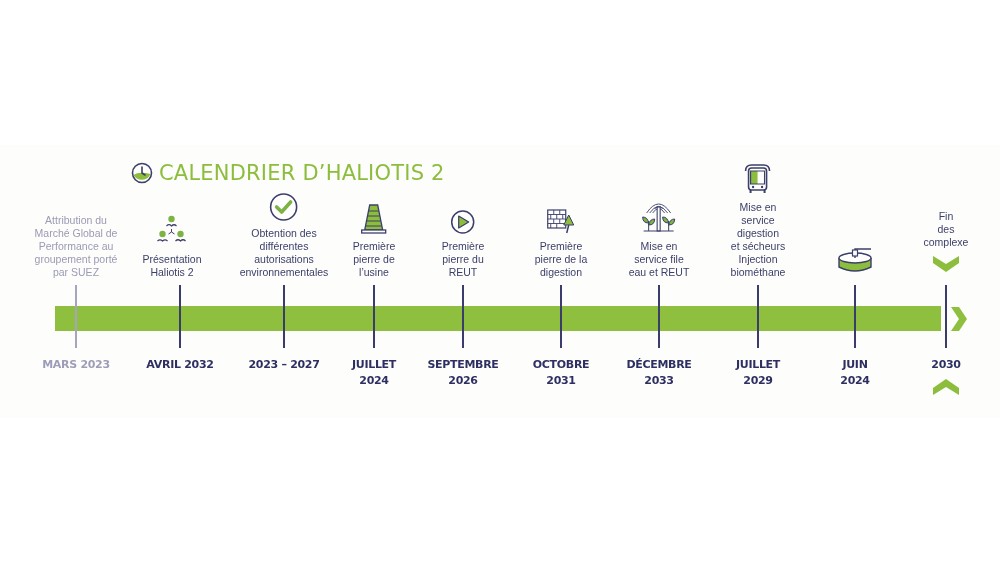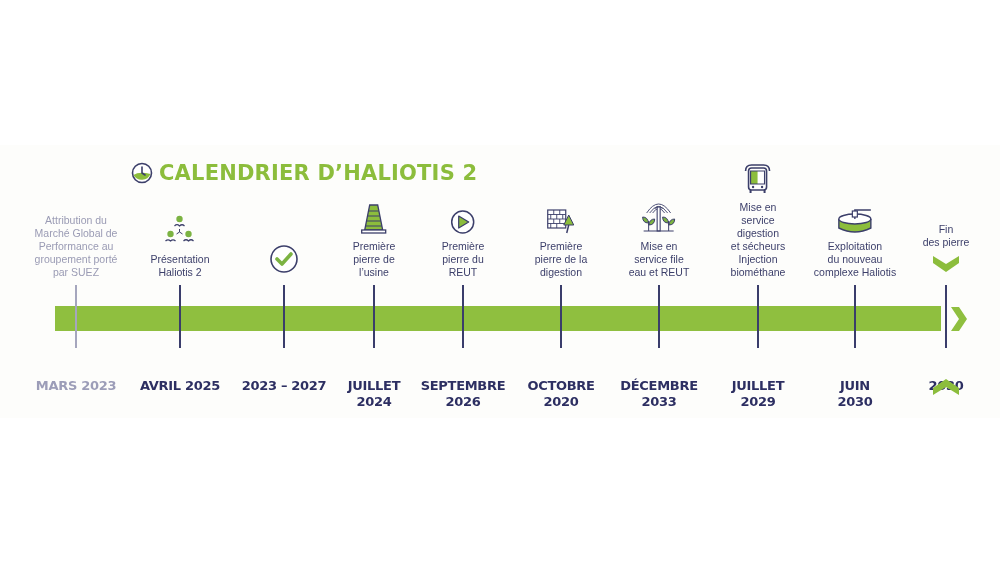--- a/index.html
+++ b/index.html
@@ -3,34 +3,34 @@
 <meta charset="utf-8">
 <style>
   * { box-sizing: border-box; margin: 0; padding: 0; }
   html, body { width: 1000px; height: 563px; background: #ffffff; overflow: hidden; }
   body { position: relative; font-family: "Liberation Sans", "DejaVu Sans", sans-serif; }
 
   .band { position: absolute; left: 0; top: 145px; width: 1000px; height: 273px; background: #fdfdfb; }
 
   .title { position: absolute; left: 131px; top: 161px; display: flex; align-items: center; gap: 6px; }
   .title-icon { width: 22px; height: 22px; display: block; }
-  .title-text { font-weight: 700; font-size: 21px; color: #8cbd3c; letter-spacing: 0.2px; font-family: "DejaVu Sans", sans-serif; }
+  .title-text { font-weight: 400; font-size: 21px; color: #8cbd3c; letter-spacing: 0.2px; font-family: "DejaVu Sans", sans-serif; }
 
   .bar { position: absolute; left: 55px; top: 306px; width: 886px; height: 25px; background: #8fbf3f; }
   .arrow-right { position: absolute; left: 949px; top: 307px; width: 20px; height: 24px; }
 
   .tick { position: absolute; top: 285px; width: 2px; height: 63px; background: #3a3d6b; }
   .tick.muted { background: #a5a6bd; }
 
   .event { position: absolute; text-align: center; transform: translateX(-50%); display: flex; flex-direction: column; align-items: center; justify-content: flex-end; }
   .event .label { font-size: 10.5px; line-height: 13px; color: #3c3f6a; white-space: pre-line; }
   .event .label.muted { color: #9a9bb4; text-align: center; }
   .event svg { display: block; margin-bottom: 5px; }
 
-  .date { position: absolute; top: 378px; transform: translateX(-50%); text-align: center; font-weight: 700; font-size: 13px; line-height: 16px; color: #2d2f62; white-space: pre-line; font-family: "DejaVu Sans", sans-serif; letter-spacing: -0.3px; }
+  .date { position: absolute; top: 357px; transform: translateX(-50%); text-align: center; font-weight: 700; font-size: 11px; line-height: 16px; color: #2d2f62; white-space: pre-line; font-family: "DejaVu Sans", sans-serif; letter-spacing: -0.3px; }
   .date.muted { color: #9c9db8; }
 
   .chev { position: absolute; width: 26px; height: 16px; }
 </style>
 </head>
 <body>
 
 <div class="band"></div>
 
 <div class="title">
@@ -59,39 +59,43 @@
 <div class="tick" style="left:945px"></div>
 
 <div class="event" style="left:76px; bottom:284px">
   <div class="label muted">Attribution du
 Marché Global de
 Performance au
 groupement porté
 par SUEZ</div>
 </div>
 
-<div class="event" style="left:180px; bottom:284px">
+<div class="event" style="left:172px; bottom:284px">
   <svg width="34" height="34" viewBox="0 0 34 34">
     <circle cx="17" cy="5" r="3.2" fill="#7cb342"></circle>
     <path d="M12 12 Q14.5 9.5 17 12 Q19.5 9.5 22 12" fill="none" stroke="#3c3f6a" stroke-width="1.2"></path>
     <circle cx="8" cy="20" r="3.2" fill="#7cb342"></circle>
     <path d="M3 27 Q5.5 24.5 8 27 Q10.5 24.5 13 27" fill="none" stroke="#3c3f6a" stroke-width="1.2"></path>
     <circle cx="26" cy="20" r="3.2" fill="#7cb342"></circle>
     <path d="M21 27 Q23.5 24.5 26 27 Q28.5 24.5 31 27" fill="none" stroke="#3c3f6a" stroke-width="1.2"></path>
     <path d="M17 15 L17 18 M17 18 L14 20 M17 18 L20 20" stroke="#3c3f6a" stroke-width="1" fill="none"></path>
   </svg>
   <div class="label">Présentation
 Haliotis 2</div>
 </div>
 
 <div class="event" style="left:284px; bottom:284px">
   <svg width="30" height="30" viewBox="0 0 30 30">
     <circle cx="15" cy="15" r="13" fill="#fff" stroke="#3c3f6a" stroke-width="1.6"></circle>
     <path d="M8 15 L13 20 L22 10" fill="none" stroke="#7cb342" stroke-width="3.6" stroke-linecap="round" stroke-linejoin="round"></path>
   </svg>
+  <div class="label">Obtention des
+différentes
+autorisations
+environnementales</div>
 </div>
 
 <div class="event" style="left:374px; bottom:284px">
   <svg width="28" height="32" viewBox="0 0 28 32">
     <path d="M10 2 L18 2 L23 27 L5 27 Z" fill="#8cbd3c" stroke="#3c3f6a" stroke-width="1.3"></path>
     <path d="M9 8 L19 8 M8 13 L20 13 M7 18 L21 18 M6 23 L22 23" stroke="#3c3f6a" stroke-width="1.1"></path>
     <rect x="2" y="27" width="24" height="3" fill="#fff" stroke="#3c3f6a" stroke-width="1.3"></rect>
   </svg>
   <div class="label">Première
 pierre de
@@ -154,45 +158,42 @@
 biométhane</div>
 </div>
 
 <div class="event" style="left:855px; bottom:284px">
   <svg width="38" height="28" viewBox="0 0 38 28">
     <path d="M3 12 L3 21 Q19 29 35 21 L35 12" fill="#8cbd3c" stroke="#3c3f6a" stroke-width="1.4"></path>
     <ellipse cx="19" cy="12" rx="16" ry="5" fill="#fff" stroke="#3c3f6a" stroke-width="1.4"></ellipse>
     <path d="M19 12 L19 3 L35 3" fill="none" stroke="#3c3f6a" stroke-width="1.4"></path>
     <rect x="16.5" y="4" width="5" height="6" fill="#fff" stroke="#3c3f6a" stroke-width="1.2"></rect>
   </svg>
-  <div class="label">Exploitation
-du nouveau
-complexe Haliotis</div>
 </div>
 
 <div class="event" style="left:946px; bottom:314px">
   <div class="label">Fin
-des pierre</div>
+des complexe</div>
 </div>
 <svg class="chev" style="left:933px; top:256px" viewBox="0 0 26 16">
   <path d="M0 0 L13 8 L26 0 L26 7 L13 16 L0 7 Z" fill="#8cbd3c"></path>
 </svg>
 
 <div class="date muted" style="left:76px">MARS 2023</div>
-<div class="date" style="left:180px">AVRIL 2025</div>
+<div class="date" style="left:180px">AVRIL 2032</div>
 <div class="date" style="left:284px">2023 – 2027</div>
 <div class="date" style="left:374px">JUILLET
 2024</div>
 <div class="date" style="left:463px">SEPTEMBRE
 2026</div>
 <div class="date" style="left:561px">OCTOBRE
-2020</div>
+2031</div>
 <div class="date" style="left:659px">DÉCEMBRE
 2033</div>
 <div class="date" style="left:758px">JUILLET
 2029</div>
 <div class="date" style="left:855px">JUIN
-2030</div>
+2024</div>
 <div class="date" style="left:946px">2030</div>
 
 <svg class="chev" style="left:933px; top:379px" viewBox="0 0 26 16">
   <path d="M0 16 L13 8 L26 16 L26 9 L13 0 L0 9 Z" fill="#8cbd3c"></path>
 </svg>
 
 </body></html>

